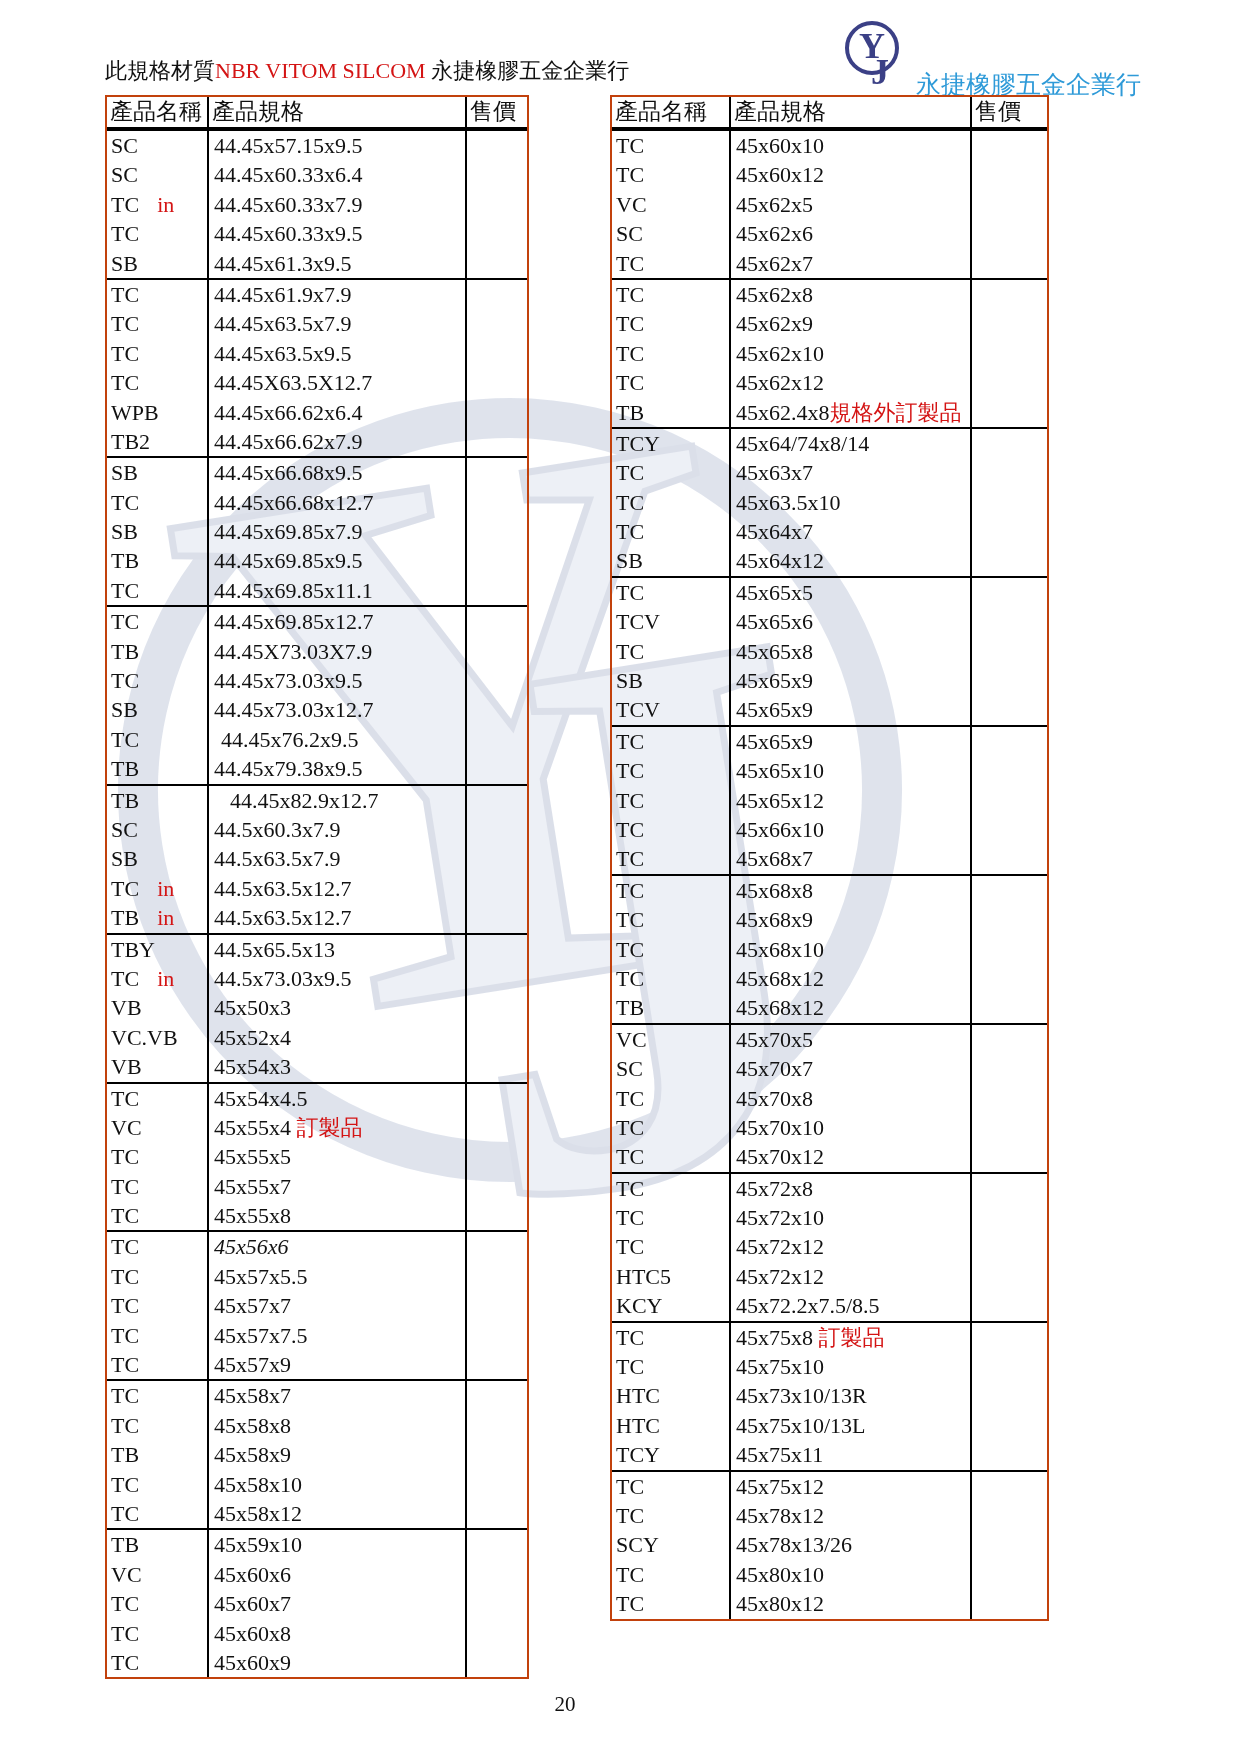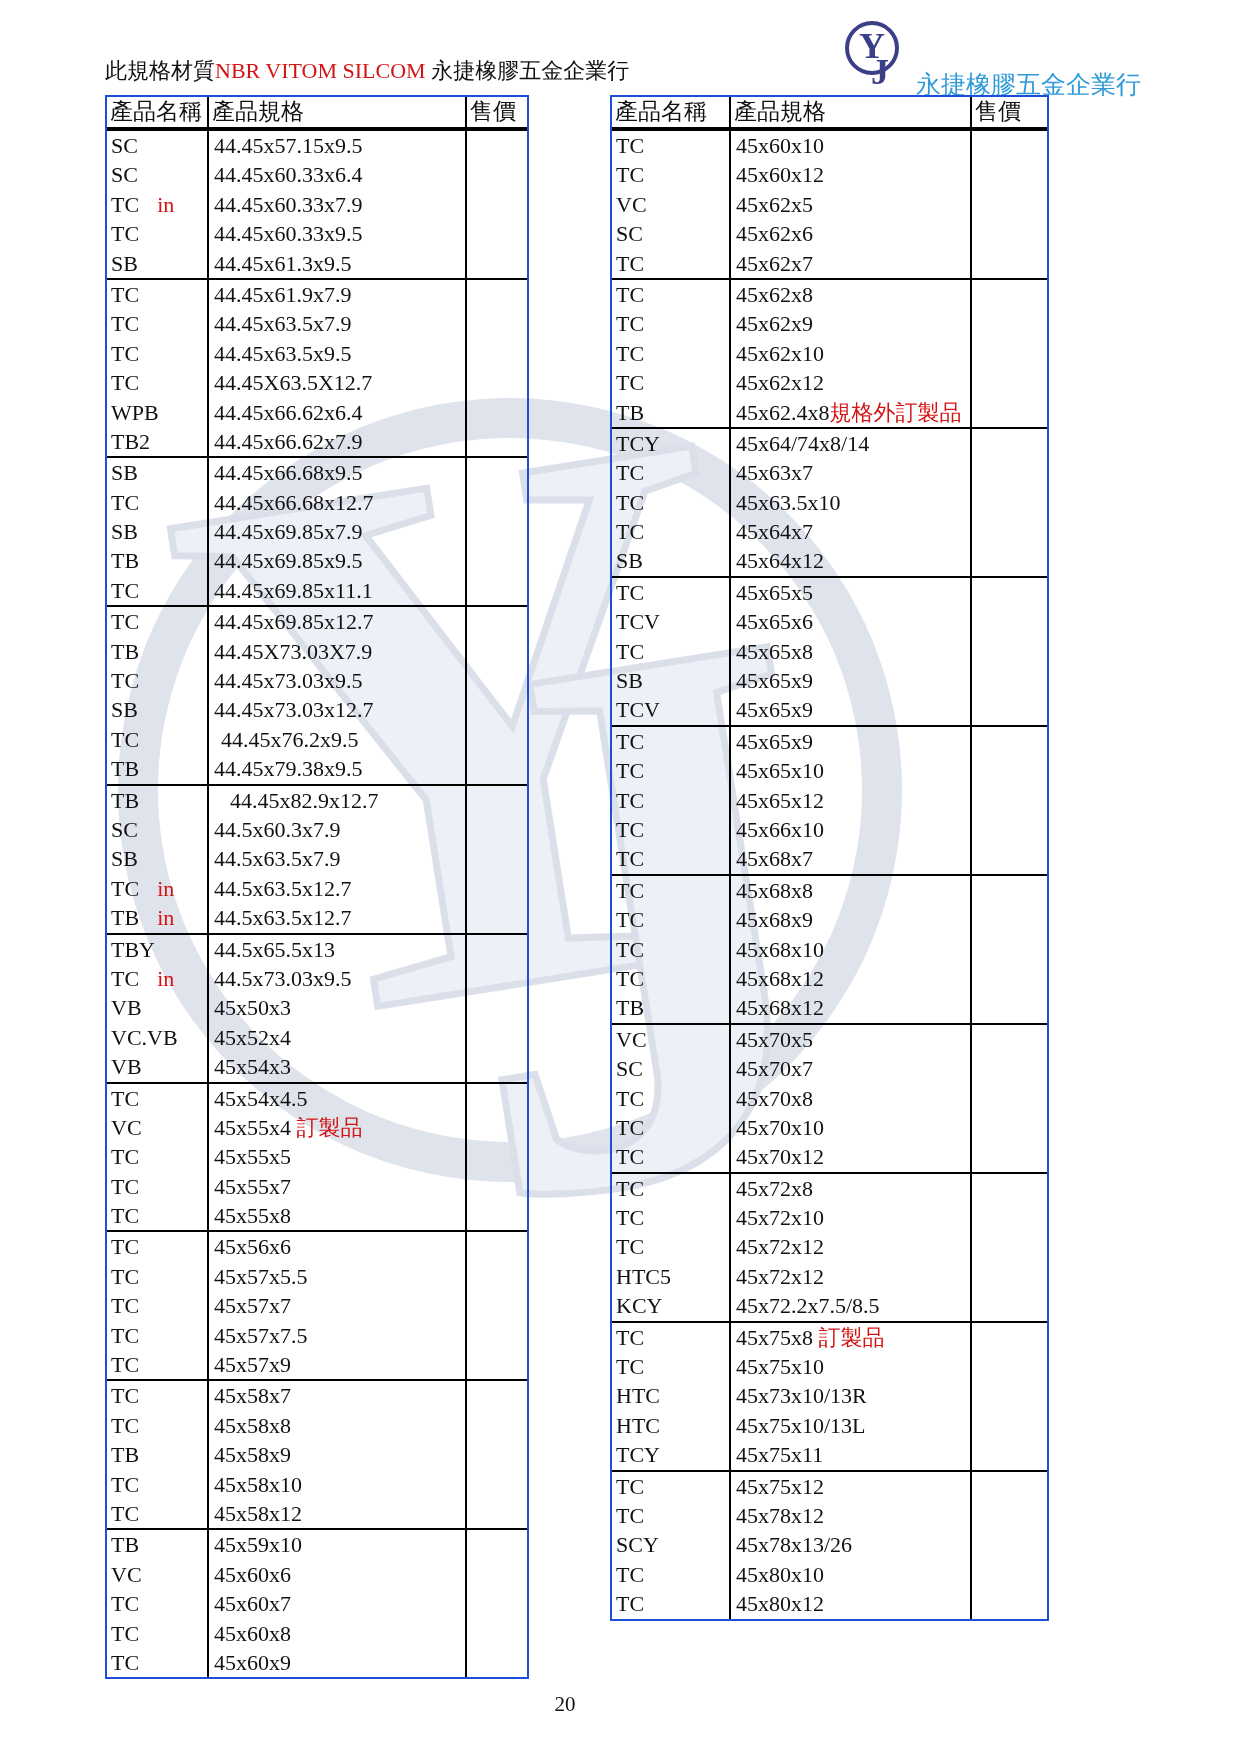--- a/index.html
+++ b/index.html
@@ -9,21 +9,21 @@
     overflow:hidden;
   }
   
   .header-line{position:absolute;left:105px;top:56px;font-size:22px;white-space:nowrap;}
   .header-line .red{color:#d41414;}
   .company-name{position:absolute;left:916px;top:68px;font-size:25px;color:#2e9ad8;white-space:nowrap;letter-spacing:0px;}
   .logo{position:absolute;left:843px;top:20px;width:64px;height:70px;}
   
   .watermark{position:absolute;left:95px;top:365px;width:830px;height:850px;z-index:1;pointer-events:none;}
   
-  .ptable{position:absolute;top:95px;border:2px solid #1d4ed8;background:transparent;z-index:2;box-sizing:border-box;}
+  .ptable{position:absolute;top:95px;border:2px solid #c2410c;background:transparent;z-index:2;box-sizing:border-box;}
   .ptable.left{left:105px;width:424px;}
   .ptable.right{left:610px;width:439px;}
   .t-head{display:grid;height:30px;border-bottom:2px solid #000;}
   .ptable.left .t-head,.ptable.left .t-row{grid-template-columns:100px 258px 1fr;}
   .ptable.right .t-head,.ptable.right .t-row{grid-template-columns:117px 241px 1fr;}
   .t-hcell{font-size:23px;line-height:30px;padding-left:3px;white-space:nowrap;overflow:hidden;}
   .t-hcell.spec,.t-hcell.price,.t-cell.spec,.t-cell.price{border-left:2px solid #000;}
   .t-group{border-top:2px solid #000;}
   .t-group:first-of-type{border-top:none;}
   .t-row{display:grid;height:29.4px;}
@@ -257,21 +257,21 @@
       </div>
       <div class="t-row">
         <div class="t-cell name"><div class="" style="display: inline;">TC</div></div>
         <div class="t-cell spec"><div class="" style="display: inline;">45x55x8</div></div>
         <div class="t-cell price"></div>
       </div>
     </div>
     <div class="t-group">
       <div class="t-row">
         <div class="t-cell name"><div class="" style="display: inline;">TC</div></div>
-        <div class="t-cell spec"><div class="" style="display: inline;">45x56x6</div></div>
+        <div class="t-cell spec"><div class="" style="display: inline; font-style: italic;">45x56x6</div></div>
         <div class="t-cell price"></div>
       </div>
       <div class="t-row">
         <div class="t-cell name"><div class="" style="display: inline;">TC</div></div>
         <div class="t-cell spec"><div class="" style="display: inline;">45x57x5.5</div></div>
         <div class="t-cell price"></div>
       </div>
       <div class="t-row">
         <div class="t-cell name"><div class="" style="display: inline;">TC</div></div>
         <div class="t-cell spec"><div class="" style="display: inline;">45x57x7</div></div>

